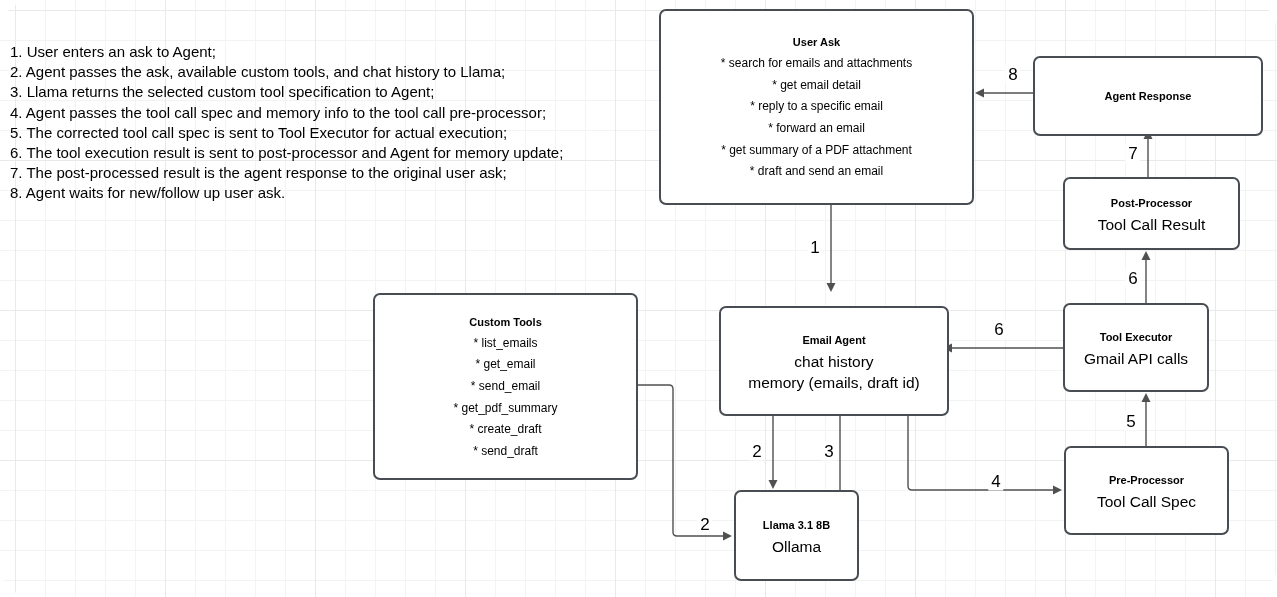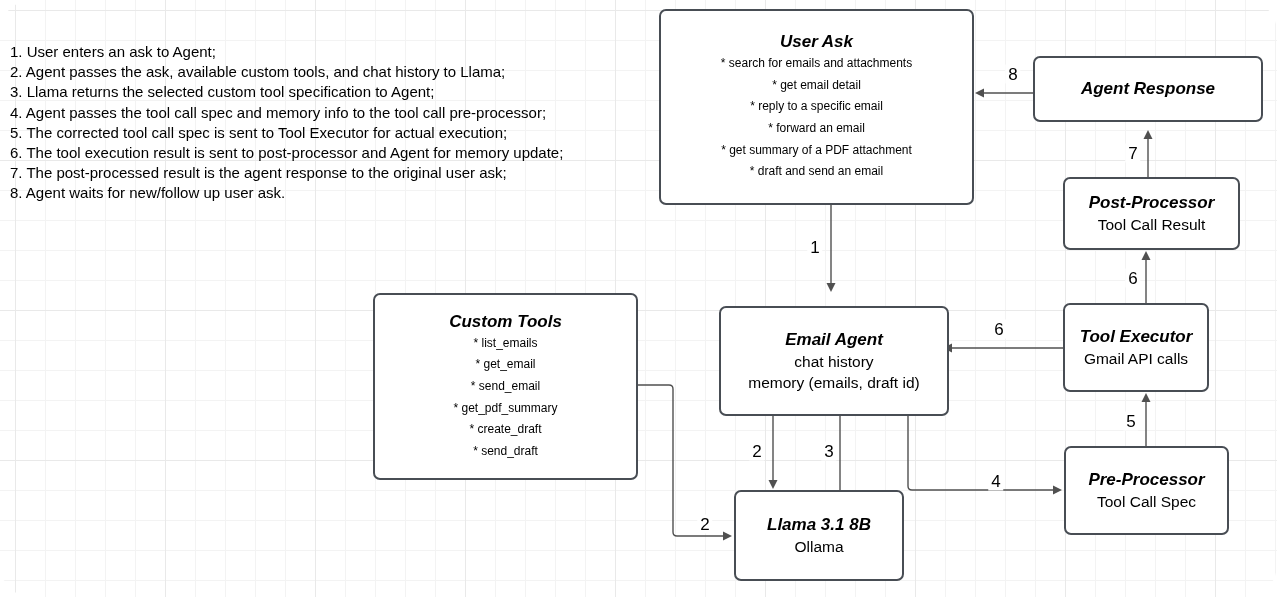--- a/index.html
+++ b/index.html
@@ -22,21 +22,21 @@
   .notes{
     position:absolute;left:10px;top:42px;
     font-size:15px;line-height:20.2px;white-space:nowrap;
   }
   .node{
     position:absolute;background:#fff;
     border:2px solid #484d54;border-radius:7px;
     display:flex;flex-direction:column;align-items:center;justify-content:center;
     text-align:center;box-sizing:border-box;
   }
-  .node-title{font-weight:bold;font-size:17px;line-height:22px;font-style:italic;}
+  .node-title{font-weight:bold;font-size:11px;line-height:22px;}
   .node-sub{font-size:15.5px;line-height:21px;}
   .node-item{font-size:12px;line-height:21.6px;}
   .edges{position:absolute;left:0;top:0;width:1277px;height:597px;}
   .edge-label{
     position:absolute;transform:translate(-50%,-50%);
     background:#fff;font-size:17px;line-height:19px;padding:0 3px;
   }
 </style>
 </head>
 <body>
@@ -111,21 +111,21 @@
   <div class="node" style="left:659px;top:9px;width:315px;height:196px;">
     <div class="node-title">User Ask</div>
     <div class="node-item">* search for emails and attachments</div>
     <div class="node-item">* get email detail</div>
     <div class="node-item">* reply to a specific email</div>
     <div class="node-item">* forward an email</div>
     <div class="node-item">* get summary of a PDF attachment</div>
     <div class="node-item">* draft and send an email</div>
   </div>
 
-  <div class="node" style="left:1033px;top:56px;width:230px;height:66px;">
+  <div class="node" style="left:1033px;top:56px;width:230px;height:80px;">
     <div class="node-title">Agent Response</div>
   </div>
 
   <div class="node" style="left:1063px;top:177px;width:177px;height:73px;text-align:center;">
     <div class="node-title">Post-Processor</div>
     <div class="node-sub">Tool Call Result</div>
   </div>
 
   <div class="node" style="left:1063px;top:303px;width:146px;height:89px;">
     <div class="node-title">Tool Executor</div>
@@ -146,18 +146,18 @@
   <div class="node" style="left:373px;top:293px;width:265px;height:187px;">
     <div class="node-title">Custom Tools</div>
     <div class="node-item">* list_emails</div>
     <div class="node-item">* get_email</div>
     <div class="node-item">* send_email</div>
     <div class="node-item">* get_pdf_summary</div>
     <div class="node-item">* create_draft</div>
     <div class="node-item">* send_draft</div>
   </div>
 
-  <div class="node" style="left:734px;top:490px;width:170px;height:91px;">
+  <div class="node" style="left:734px;top:490px;width:125px;height:91px;">
     <div class="node-title">Llama 3.1 8B</div>
     <div class="node-sub">Ollama</div>
   </div>
 
 </div>
 
 </body></html>

